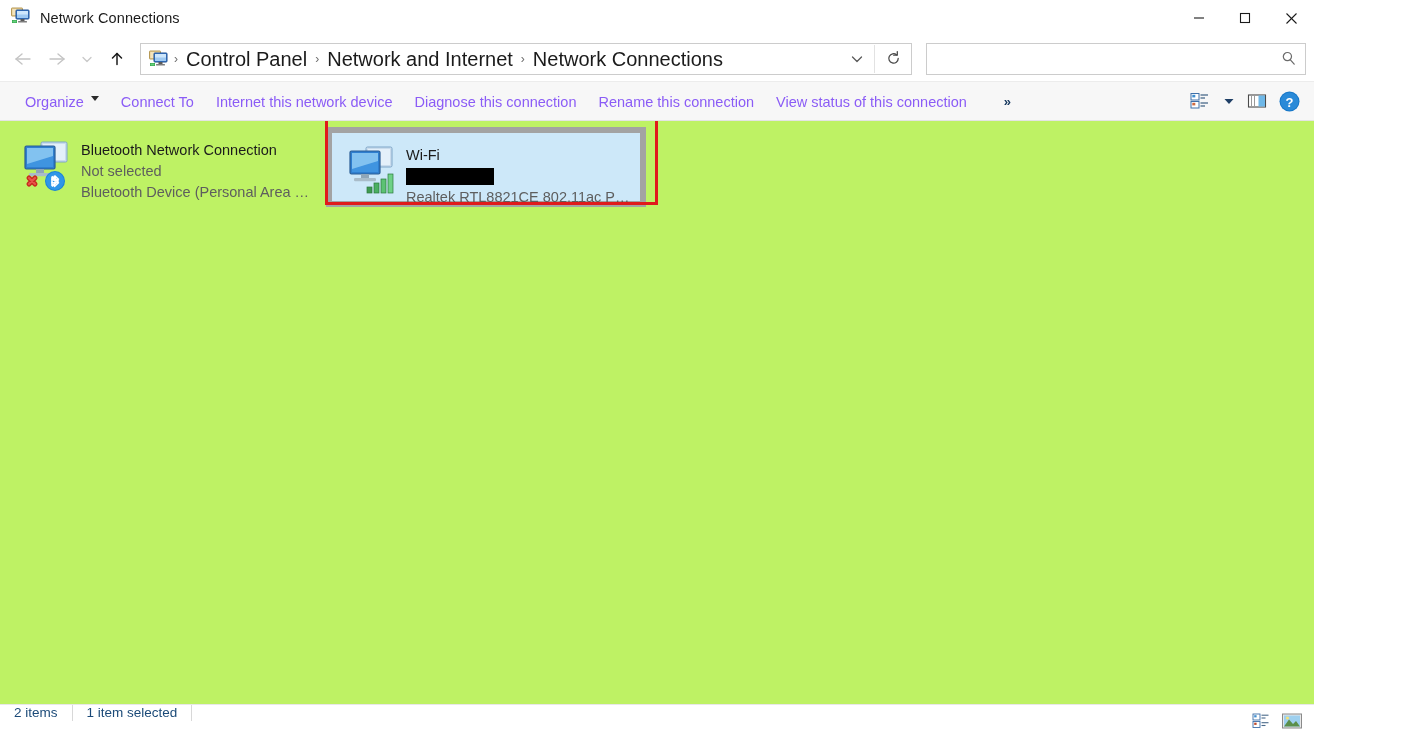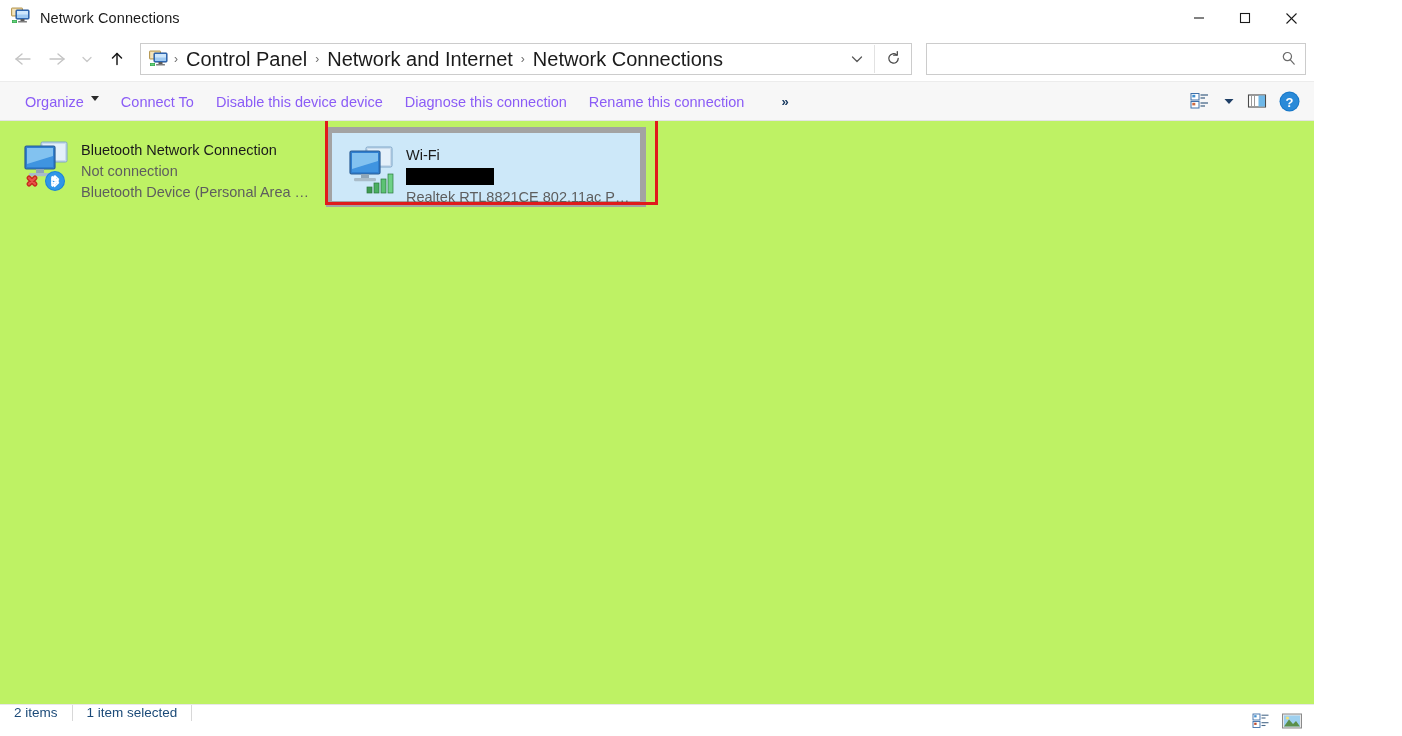--- a/index.html
+++ b/index.html
@@ -442,27 +442,30 @@
 
   <div class="cmdbar">
     <div class="cmd-item">
       <span>Organize</span>
       <span class="cmd-caret"></span>
     </div>
     <div class="cmd-item">
       <span>Connect To</span>
     </div>
     <div class="cmd-item">
-      <span>Disable this device device</span>
+      <span>Internet this network device</span>
     </div>
     <div class="cmd-item">
       <span>Diagnose this connection</span>
     </div>
     <div class="cmd-item">
       <span>Rename this connection</span>
+    </div>
+    <div class="cmd-item">
+      <span>View status of this connection</span>
     </div>
     <div class="cmd-overflow">»</div>
 
     <div class="cmd-right">
       <div class="cmd-icon-btn">
         <svg width="22" height="18" viewBox="0 0 22 18">
           <rect x="1" y="1.5" width="8" height="6.5" fill="#ffffff" stroke="#3f6fa8" stroke-width="1"></rect>
           <rect x="2.3" y="2.8" width="3" height="2.6" fill="#3f8fd0"></rect>
           <line x1="10.5" y1="3" x2="18" y2="3" stroke="#4a6a8a" stroke-width="1.3"></line>
           <line x1="10.5" y1="6" x2="15" y2="6" stroke="#4a6a8a" stroke-width="1.3"></line>
@@ -517,21 +520,21 @@
             </g>
 
             <circle cx="40" cy="47" r="10" fill="#1a82d8"></circle>
             <circle cx="40" cy="47" r="9" fill="#2f96e8"></circle>
             <path d="M37 42.5 L43 46.5 L37 51.5 L37 42.5 M37 42.5 L43 47.5 L37 52.5" fill="none" stroke="#ffffff" stroke-width="1.6" stroke-linejoin="round"></path>
             <path d="M39.5 41.5 L39.5 52.5 L43.5 48.8 L36.5 44.8 M36.5 49.2 L43.5 45.2 L39.5 41.5" fill="none" stroke="#ffffff" stroke-width="1.5" stroke-linejoin="round"></path>
           </svg>
         </div>
         <div class="tile-text">
           <div class="tile-name">Bluetooth Network Connection</div>
-          <div class="tile-sub">Not connection</div>
+          <div class="tile-sub">Not selected</div>
           <div class="tile-sub">Bluetooth Device (Personal Area …</div>
         </div>
       </div>
 
       <div class="tile selected">
         <div class="tile-icon">
           <svg width="62" height="62" viewBox="0 0 62 62">
             <rect x="26" y="8" width="26" height="20" rx="1.5" fill="#c9dced" stroke="#7fa6c8" stroke-width="1"></rect>
             <rect x="28" y="10" width="22" height="16" fill="#e4f0fa"></rect>
             <rect x="10" y="12" width="30" height="23" rx="1.5" fill="#2f7fd0" stroke="#2a5e96" stroke-width="1.2"></rect>

